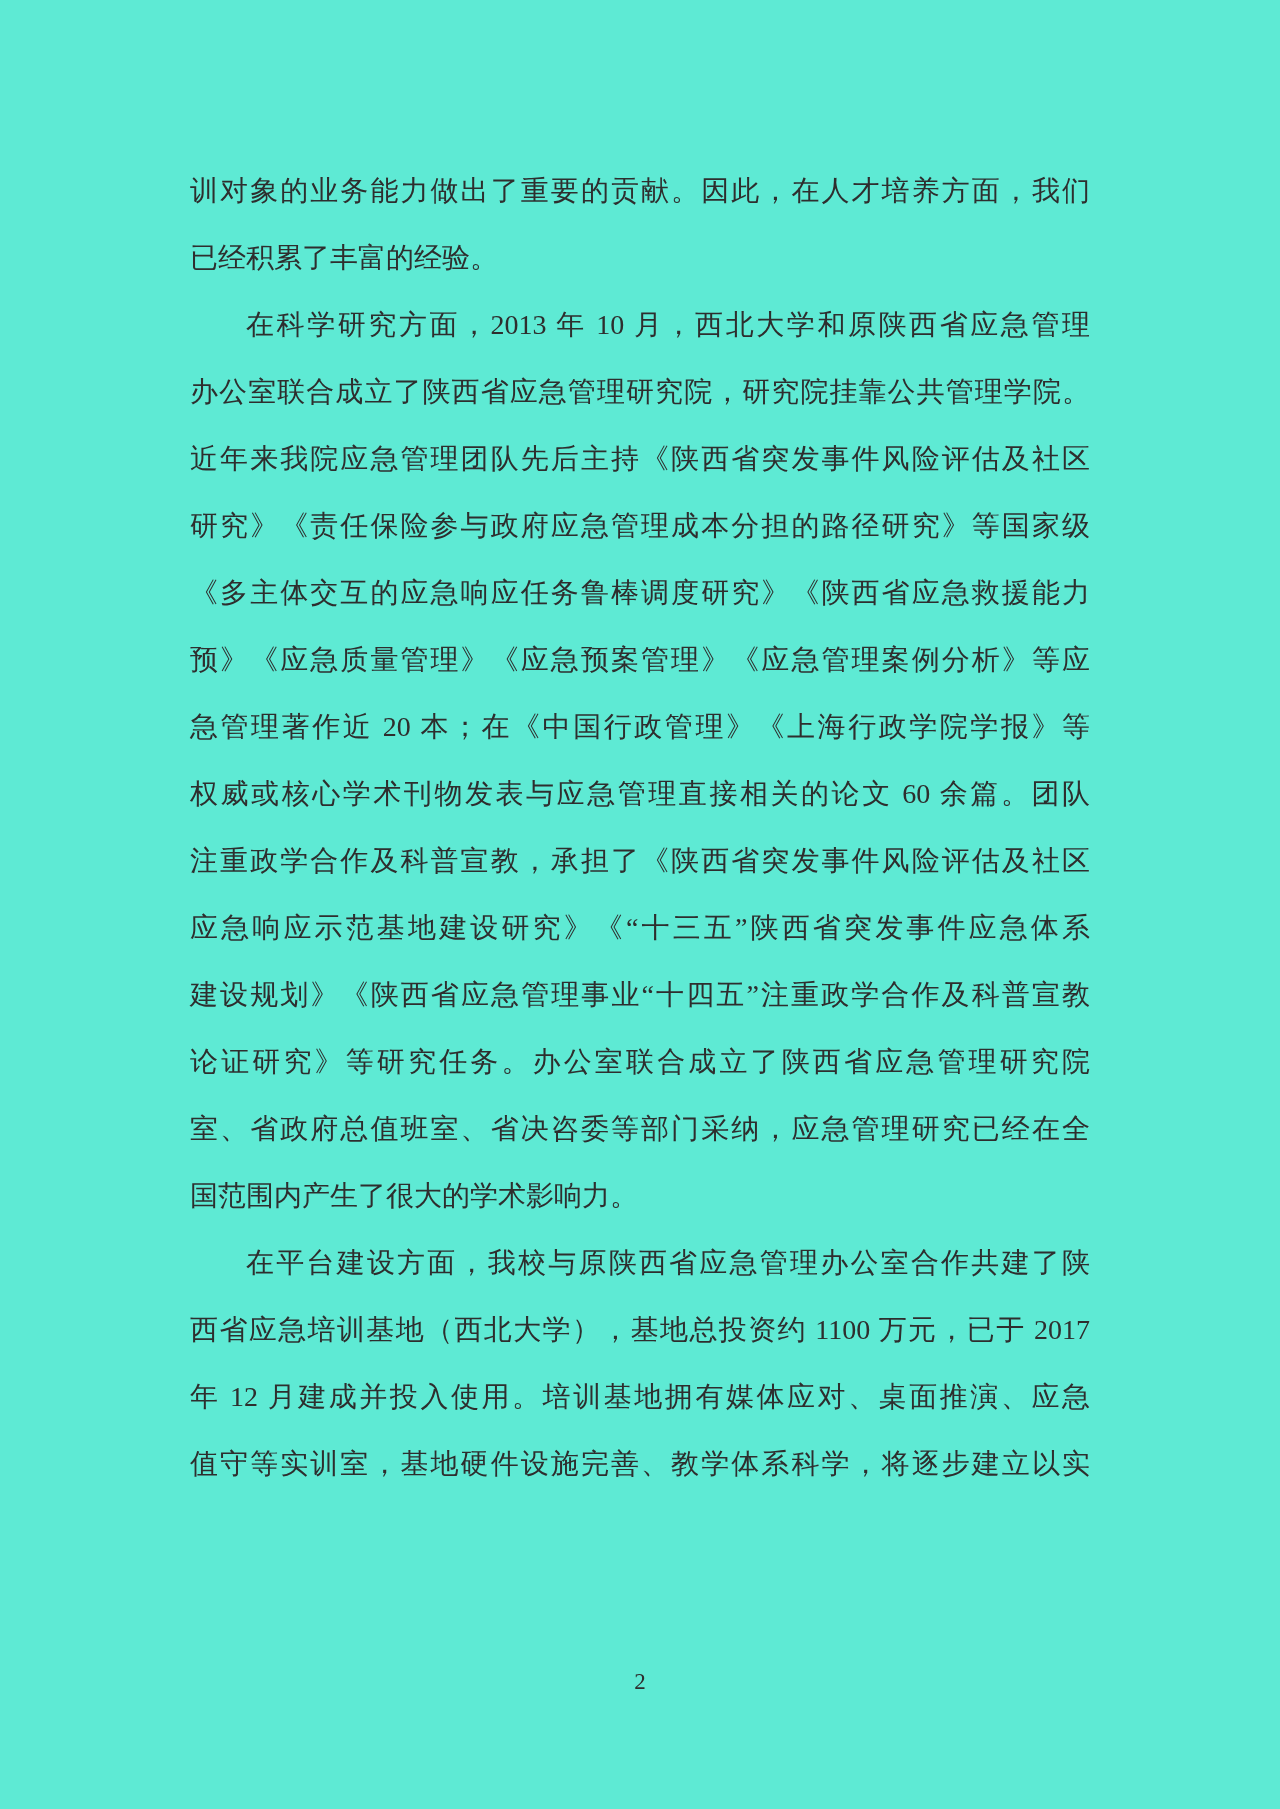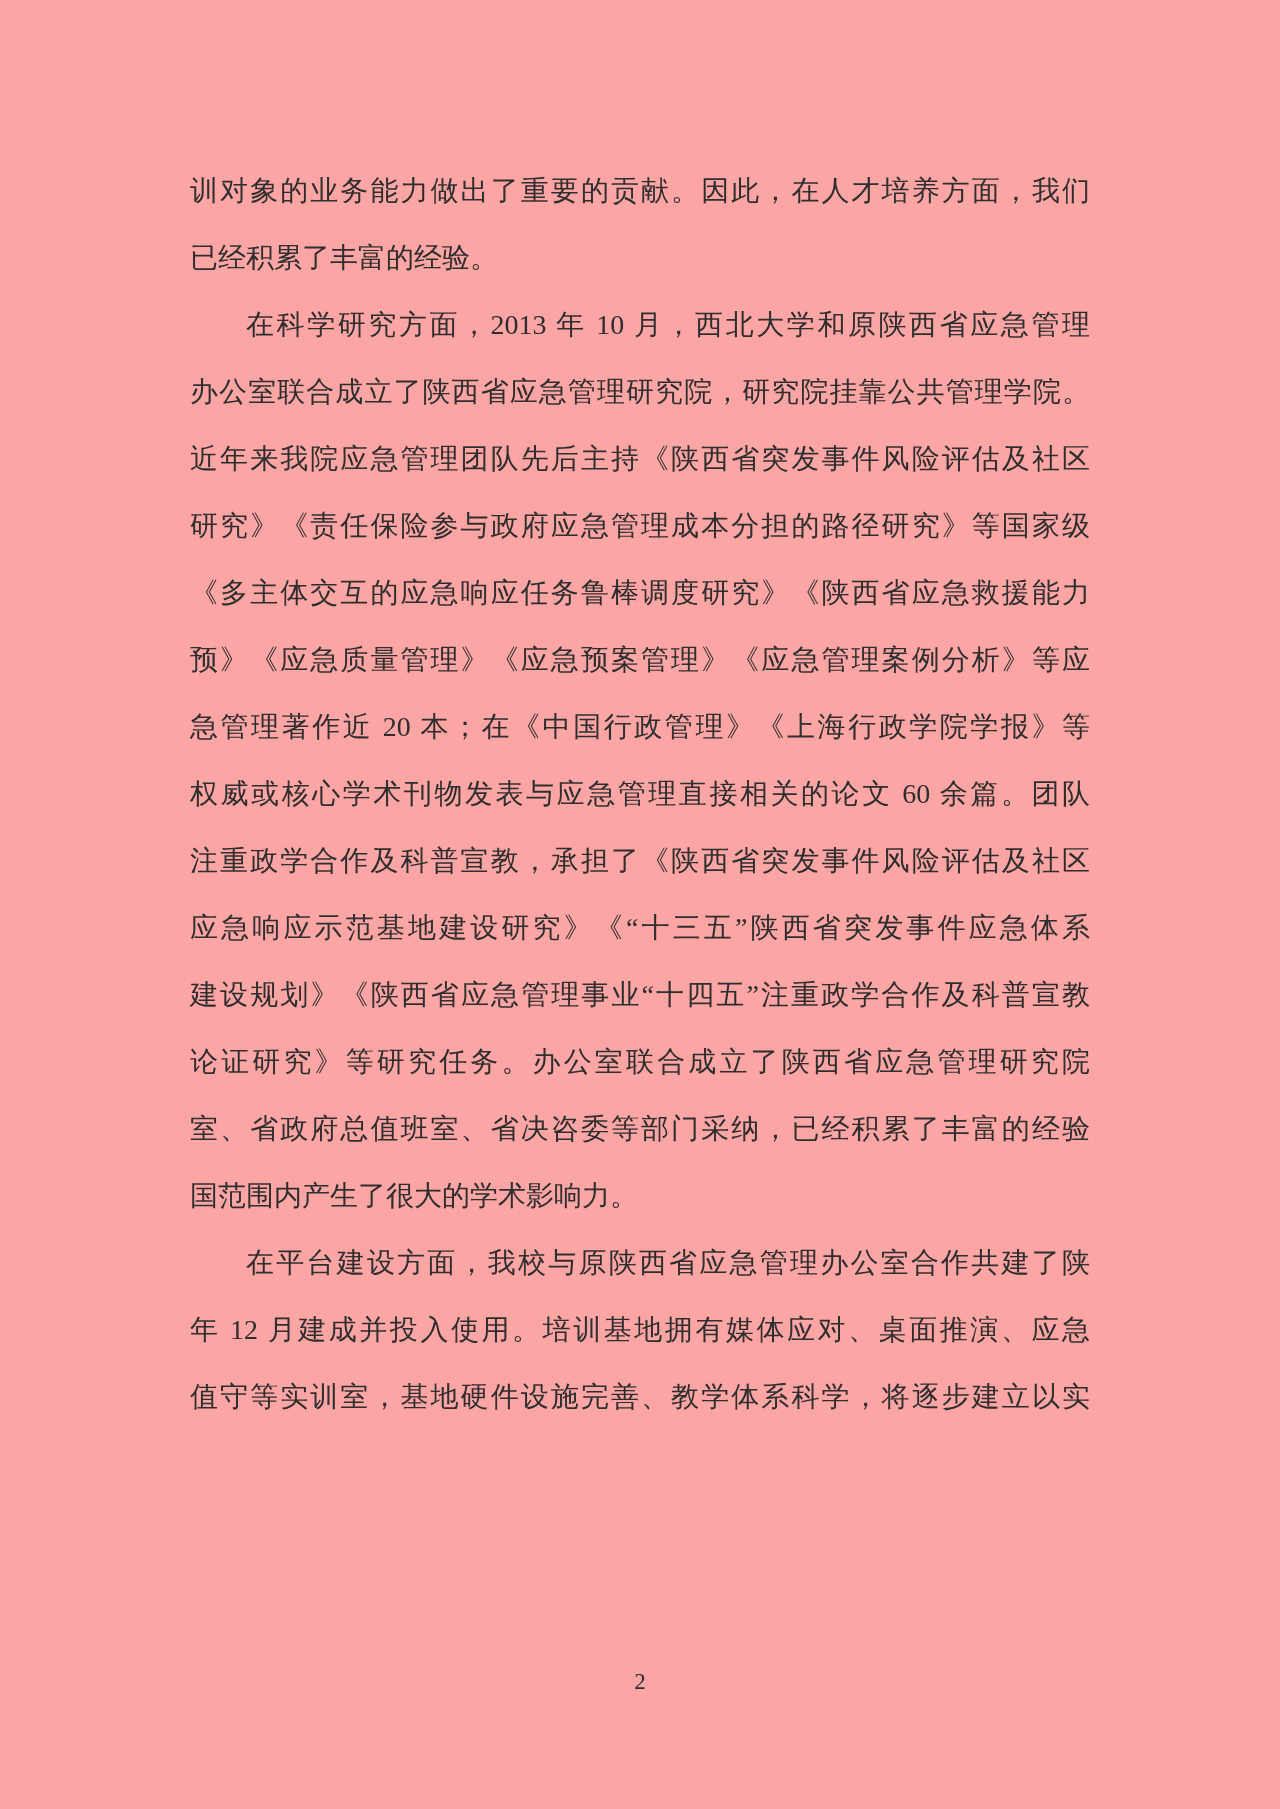--- a/index.html
+++ b/index.html
@@ -5,21 +5,21 @@
   html, body {
     margin: 0;
     padding: 0;
     background: #e8e8e8;
   }
   .page {
     position: relative;
     width: 1280px;
     height: 1809px;
     margin: 0 auto;
-    background: #fca5a5;
+    background: #5eead4;
     font-family: "Liberation Serif", "DejaVu Serif", serif;
     color: #2e2e2e;
     overflow: hidden;
   }
   .content {
     position: absolute;
     left: 190px;
     top: 157px;
     width: 900px;
   }
@@ -60,20 +60,21 @@
     <div class="line">近年来我院应急管理团队先后主持《陕西省突发事件风险评估及社区</div>
     <div class="line">研究》《责任保险参与政府应急管理成本分担的路径研究》等国家级</div>
     <div class="line">《多主体交互的应急响应任务鲁棒调度研究》《陕西省应急救援能力</div>
     <div class="line">预》《应急质量管理》《应急预案管理》《应急管理案例分析》等应</div>
     <div class="line">急管理著作近 20 本；在《中国行政管理》《上海行政学院学报》等</div>
     <div class="line">权威或核心学术刊物发表与应急管理直接相关的论文 60 余篇。团队</div>
     <div class="line">注重政学合作及科普宣教，承担了《陕西省突发事件风险评估及社区</div>
     <div class="line">应急响应示范基地建设研究》《“十三五”陕西省突发事件应急体系</div>
     <div class="line">建设规划》《陕西省应急管理事业“十四五”注重政学合作及科普宣教</div>
     <div class="line">论证研究》等研究任务。办公室联合成立了陕西省应急管理研究院</div>
-    <div class="line">室、省政府总值班室、省决咨委等部门采纳，已经积累了丰富的经验</div>
+    <div class="line">室、省政府总值班室、省决咨委等部门采纳，应急管理研究已经在全</div>
     <div class="line para-end">国范围内产生了很大的学术影响力。</div>
     <div class="line indent">在平台建设方面，我校与原陕西省应急管理办公室合作共建了陕</div>
+    <div class="line">西省应急培训基地（西北大学），基地总投资约 1100 万元，已于 2017</div>
     <div class="line">年 12 月建成并投入使用。培训基地拥有媒体应对、桌面推演、应急</div>
     <div class="line">值守等实训室，基地硬件设施完善、教学体系科学，将逐步建立以实</div>
   </div>
   <div class="page-number">2</div>
 </div>
 
 </body></html>

